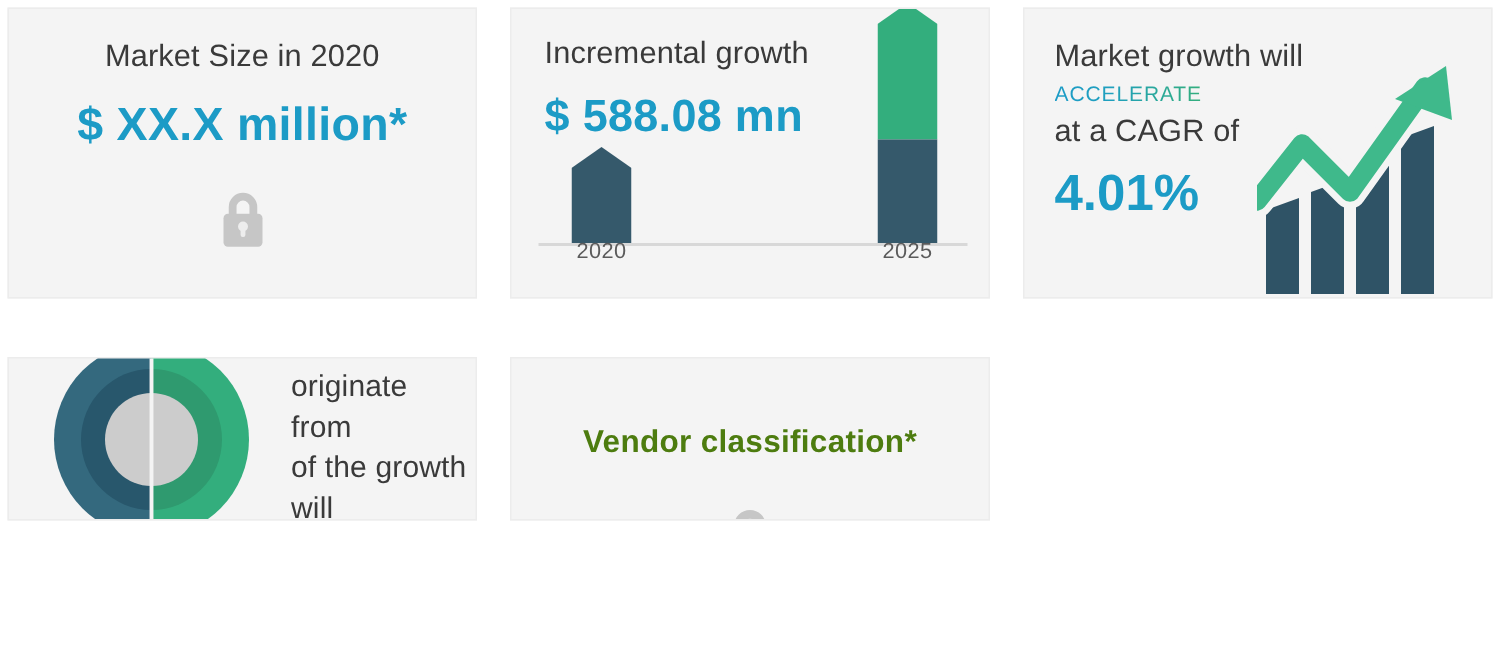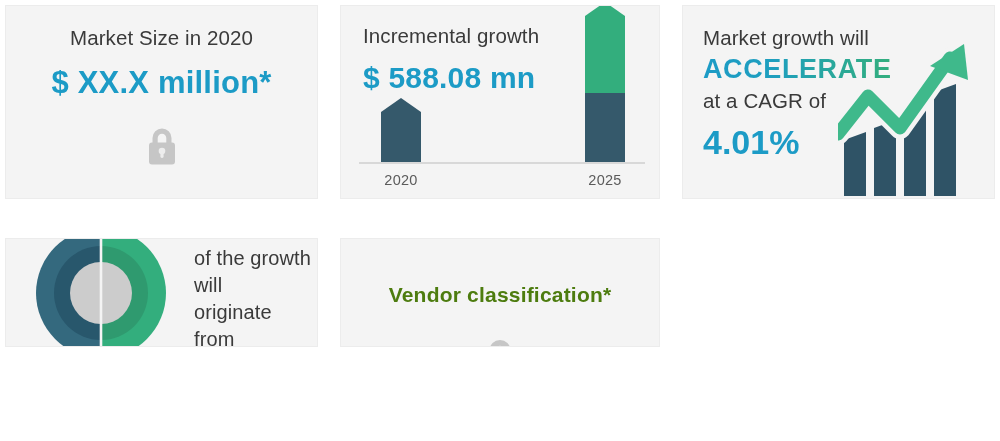--- a/index.html
+++ b/index.html
@@ -49,22 +49,22 @@
     letter-spacing:.2px;
     line-height:1.2;
   }
   .huge{
     color:#1c9bc6;
     font-size:33px;
     font-weight:700;
     line-height:1.1;
   }
   .accel{
-    font-size:27px;
-    font-weight:700;
+    font-size:14px;
+    font-weight:400;
     letter-spacing:.6px;
     background:linear-gradient(90deg,#1c9bc6 0%,#1f9fbe 38%,#2aa898 72%,#33ae7d 100%);
     -webkit-background-clip:text;
     background-clip:text;
     color:transparent;
     display:inline-block;
   }
   .apac{
     color:#701a75;
     font-size:21px;
@@ -94,21 +94,21 @@
     left:0;right:0;
     bottom:28px;
     height:2px;
     background:#d8d8d8;
   }
   .bar-wrap{position:absolute;bottom:30px;width:40px;}
   .bar2020{left:22px;height:64px;}
   .bar2025{right:20px;height:160px;}
   .bar-tick{
     position:absolute;
-    bottom:4px;
+    bottom:16px;
     width:80px;
     text-align:center;
     font-size:14.5px;
     color:#5b5b5b;
     letter-spacing:.3px;
   }
   .tick2020{left:2px;}
   .tick2025{right:0px;text-align:center;}
 
   
@@ -246,22 +246,22 @@
           <path d="M69 22 A47 47 0 0 0 69 116 Z" fill="#28576c"></path>
           <path d="M69 22 A47 47 0 0 1 69 116 Z" fill="#2f9a6f"></path>
 
           <circle cx="69" cy="69" r="31" fill="#cccccc"></circle>
 
           <rect x="67.7" y="2" width="2.6" height="134" fill="#f4f4f4"></rect>
         </svg>
       </div>
       <div class="donut-text">
         <div class="huge">54%</div>
+        <div class="lead">originate from</div>
         <div class="lead">of the growth will</div>
-        <div class="lead">originate from</div>
         <div class="apac">APAC</div>
       </div>
     </div>
   </div>
 
   <div class="panel p6">
     <div class="pad">
       <div class="title">Vendor classification*</div>
       <div class="lock" style="top:96px;">
         <svg width="40" height="48" viewBox="0 0 40 48" aria-hidden="true">

